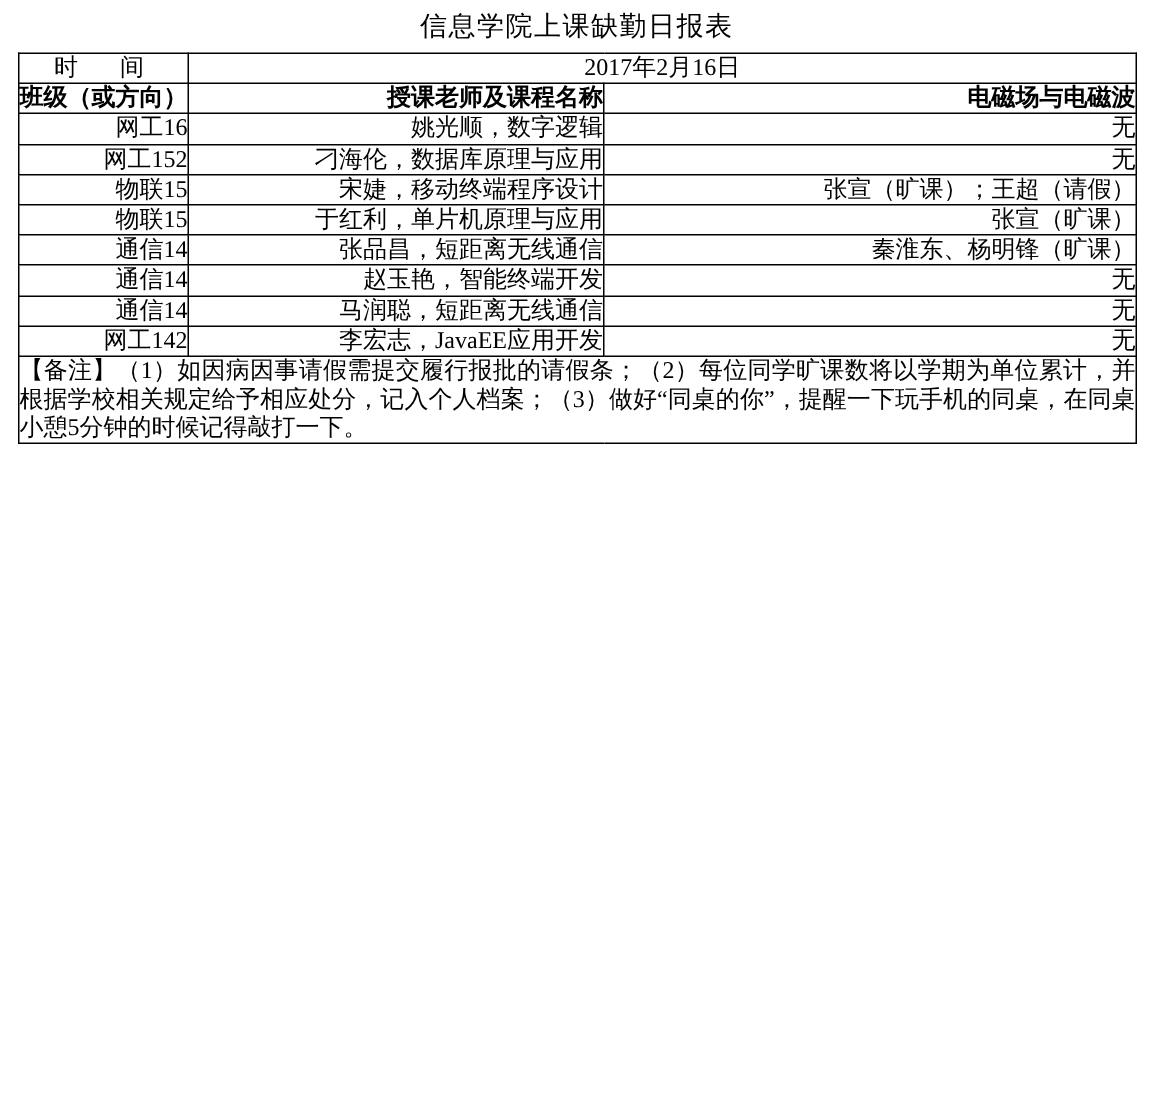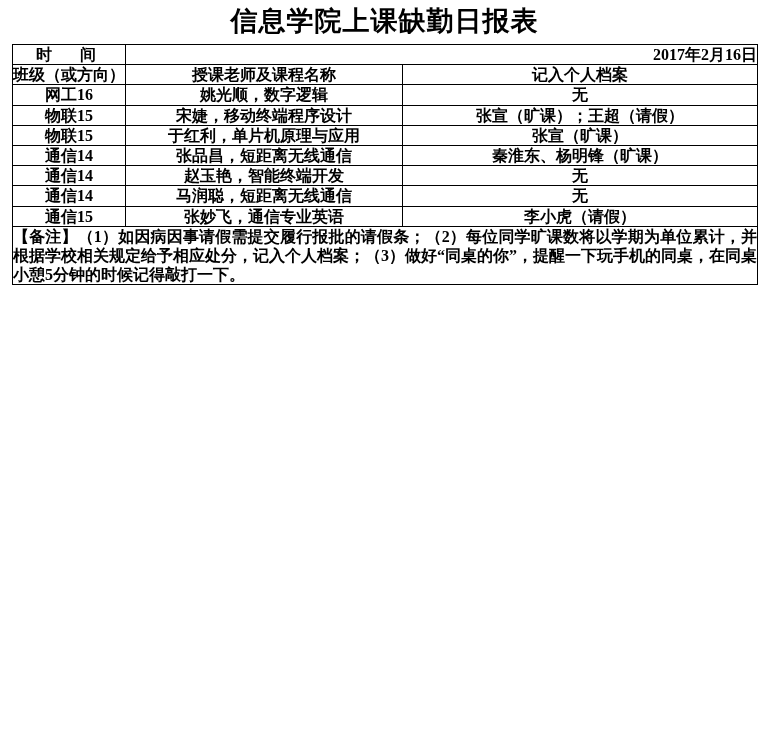--- a/index.html
+++ b/index.html
@@ -16,72 +16,71 @@
   }
   .page {
     width: 769px;
     height: 739px;
     position: relative;
     box-sizing: border-box;
     padding: 0 12px;
   }
   .doc-title {
     text-align: center;
-    font-size: 27px;
-    font-weight: bold;
+    font-size: 18px;
+    font-weight: normal;
     line-height: 1.0;
     padding-top: 8px;
     padding-bottom: 9px;
     letter-spacing: 1px;
     font-family: "Liberation Serif", "DejaVu Serif", serif;
   }
   table.report {
     width: 745px;
     border-collapse: collapse;
     table-layout: fixed;
   }
   table.report td {
     border: 1px solid #000000;
     padding: 0;
     vertical-align: middle;
     font-size: 16px;
     line-height: 1.2;
-    font-weight: bold;
   }
   
   col.c1 { width: 113px; }
   col.c2 { width: 277px; }
   col.c3 { width: 355px; }
   .row-time-label {
     text-align: center;
     font-size: 17px;
     letter-spacing: 6px;
     padding: 7px 0 7px 6px;
   }
   .row-time-value {
-    text-align: right;
+    text-align: center;
     padding-left: 12px;
     font-size: 17px;
   }
   .hdr {
-    text-align: center;
+    text-align: right;
     font-weight: bold;
     font-size: 17px;
   }
   .hdr-class {
     text-align: right;
     padding-left: 8px;
     font-weight: bold;
     font-size: 17px;
     line-height: 1.45;
   }
   .data-cell {
     padding: 7px 8px 7px 10px;
     font-size: 16.5px;
-    text-align: center;
+    text-align: right;
     white-space: nowrap;
     overflow: hidden;
   }
   .note-cell {
     padding: 6px 8px 8px 8px;
     font-size: 16.5px;
     line-height: 1.42;
     text-align: justify;
     text-justify: inter-ideograph;
   }
@@ -100,26 +99,31 @@
         <col class="c3">
     </colgroup>
     <tbody>
       <tr>
         <td class="row-time-label">时　间</td>
         <td class="row-time-value" colspan="2">2017年2月16日</td>
       </tr>
       <tr>
         <td class="hdr-class">班级（或方向）</td>
         <td class="hdr">授课老师及课程名称</td>
-        <td class="hdr">记入个人档案</td>
+        <td class="hdr">电磁场与电磁波</td>
       </tr>
 
       <tr>
         <td class="data-cell">网工16</td>
         <td class="data-cell">姚光顺，数字逻辑</td>
+        <td class="data-cell">无</td>
+      </tr>
+      <tr>
+        <td class="data-cell">网工152</td>
+        <td class="data-cell">刁海伦，数据库原理与应用</td>
         <td class="data-cell">无</td>
       </tr>
       <tr>
         <td class="data-cell">物联15</td>
         <td class="data-cell">宋婕，移动终端程序设计</td>
         <td class="data-cell">张宣（旷课）；王超（请假）</td>
       </tr>
       <tr>
         <td class="data-cell">物联15</td>
         <td class="data-cell">于红利，单片机原理与应用</td>
@@ -134,23 +138,23 @@
         <td class="data-cell">通信14</td>
         <td class="data-cell">赵玉艳，智能终端开发</td>
         <td class="data-cell">无</td>
       </tr>
       <tr>
         <td class="data-cell">通信14</td>
         <td class="data-cell">马润聪，短距离无线通信</td>
         <td class="data-cell">无</td>
       </tr>
       <tr>
-        <td class="data-cell">通信15</td>
-        <td class="data-cell">张妙飞，通信专业英语</td>
-        <td class="data-cell">李小虎（请假）</td>
+        <td class="data-cell">网工142</td>
+        <td class="data-cell">李宏志，JavaEE应用开发</td>
+        <td class="data-cell">无</td>
       </tr>
 
       <tr>
         <td class="note-cell" colspan="3">【备注】（1）如因病因事请假需提交履行报批的请假条；（2）每位同学旷课数将以学期为单位累计，并根据学校相关规定给予相应处分，记入个人档案；（3）做好“同桌的你”，提醒一下玩手机的同桌，在同桌小憩5分钟的时候记得敲打一下。</td>
       </tr>
     </tbody>
   </table>
 
 </div>
 

